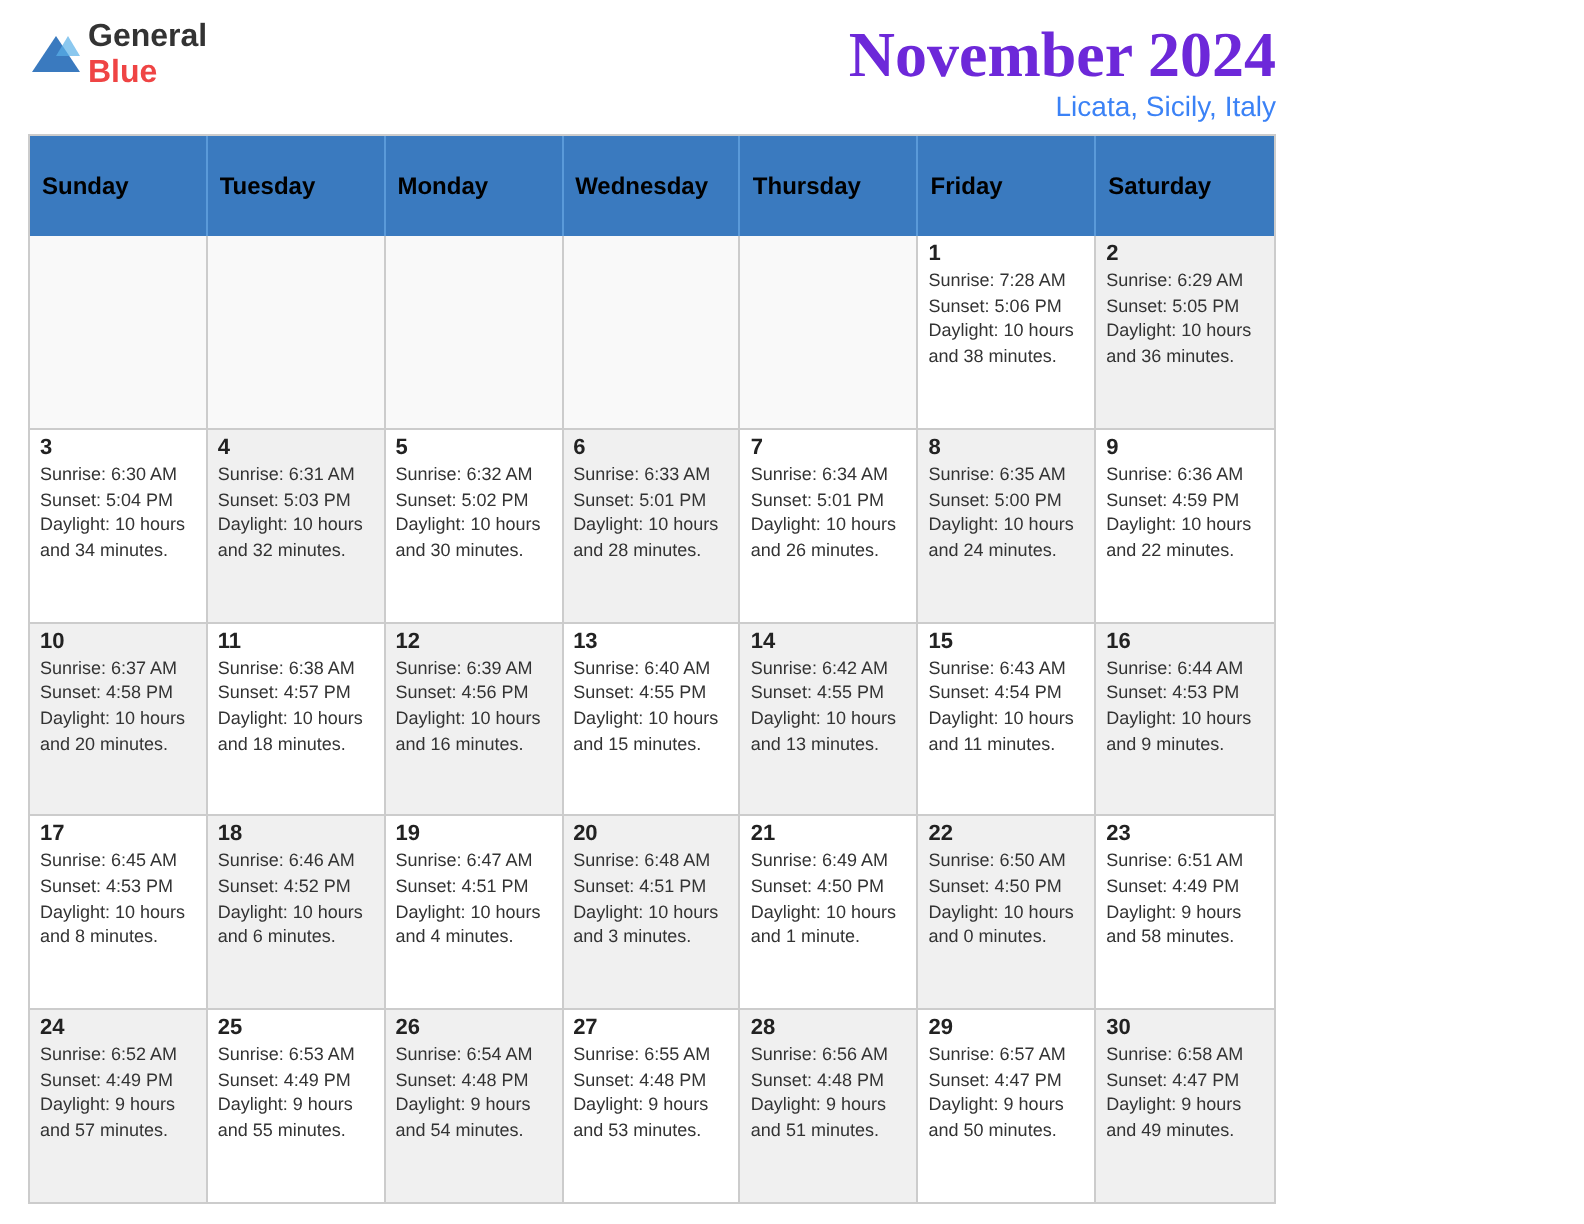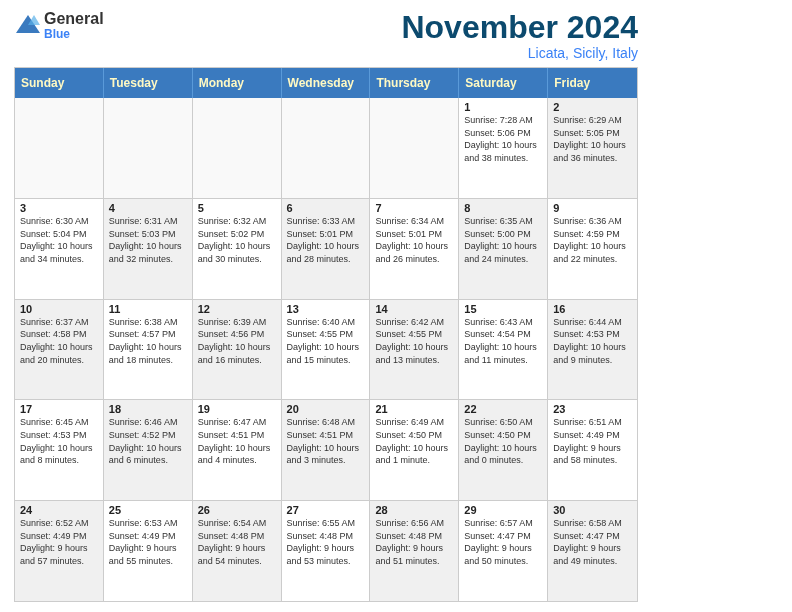--- a/index.html
+++ b/index.html
@@ -32,59 +32,60 @@
       display: flex;
       flex-direction: column;
       line-height: 1.1;
     }
     .logo-general {
       font-size: 16px;
       font-weight: bold;
       color: #333;
     }
     .logo-blue {
-      font-size: 12px;
-      font-weight: bold;
-      color: #3b82f6;
+      font-size: 16px;
+      font-weight: bold;
+      color: #ef4444;
     }
     .logo-icon {
       width: 28px;
       height: 28px;
       margin-right: 2px;
     }
     .title-area {
       text-align: right;
     }
     .month-title {
       font-size: 32px;
       font-weight: bold;
-      color: #0c4a6e;
+      color: #6d28d9;
       line-height: 1.1;
+      font-family: Liberation Serif, serif;
     }
     .location {
       font-size: 14px;
       color: #3b82f6;
       text-align: right;
     }
     .calendar {
       flex: 1;
       display: flex;
       flex-direction: column;
       border: 1px solid #ccc;
     }
     .cal-header {
       display: grid;
       grid-template-columns: repeat(7, 1fr);
       background: #3a7abf;
     }
     .cal-header-cell {
-      color: #fef9c3;
+      color: #000000;
       font-size: 12px;
       font-weight: bold;
-      padding: 8px 6px;
+      padding: 18px 6px;
       border-right: 1px solid #5a9ad9;
       text-align: left;
     }
     .cal-header-cell:last-child { border-right: none; }
     .cal-body {
       flex: 1;
       display: flex;
       flex-direction: column;
     }
     .cal-row {
@@ -139,22 +140,22 @@
     </div>
   </div>
 
   <div class="calendar">
     <div class="cal-header">
     <div class="cal-header-cell">Sunday</div>
         <div class="cal-header-cell">Tuesday</div>
         <div class="cal-header-cell">Monday</div>
         <div class="cal-header-cell">Wednesday</div>
         <div class="cal-header-cell">Thursday</div>
+        <div class="cal-header-cell">Friday</div>
         <div class="cal-header-cell">Saturday</div>
-        <div class="cal-header-cell">Friday</div>
       </div>
     <div class="cal-body">
     <div class="cal-row">
           <div class="cal-cell empty"></div>
           <div class="cal-cell empty"></div>
           <div class="cal-cell empty"></div>
           <div class="cal-cell empty"></div>
           <div class="cal-cell empty"></div>
           <div class="cal-cell">
             <span class="day-number">1</span>

